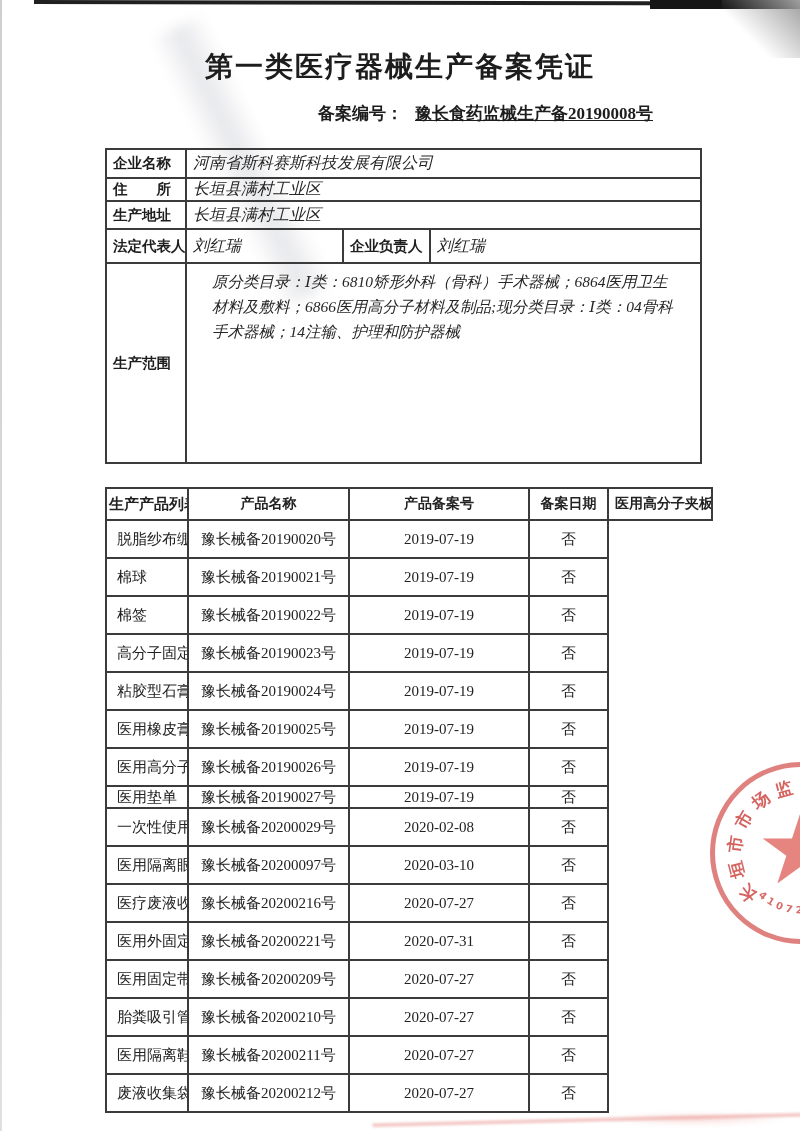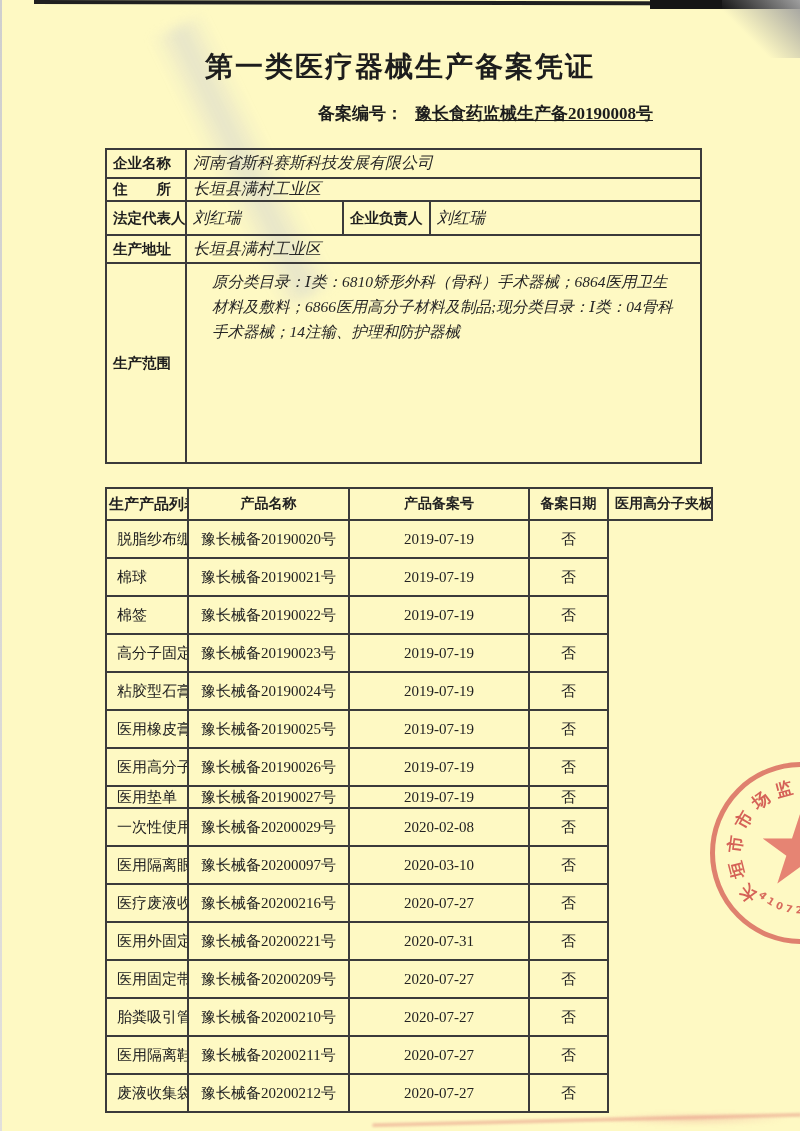--- a/index.html
+++ b/index.html
@@ -1,18 +1,18 @@
 <!DOCTYPE html>
 <html><head>
 <meta charset="utf-8">
 <style>
   html,body{margin:0;padding:0;background:#e8e8e8;}
   #page{
     position:relative;width:800px;height:1131px;margin:0 auto;
-    background:#fef9c3;overflow:hidden;
+    background:#ffffff;overflow:hidden;
     font-family:"Liberation Serif","DejaVu Serif",serif;color:#222;
   }
   
   .edge-top{position:absolute;left:34px;top:0;right:0;height:4px;background:#202020;transform:rotate(.12deg);transform-origin:left top;}
   .edge-top-right{position:absolute;right:0;top:0;width:150px;height:9px;background:#151515;}
   .corner-shade{position:absolute;right:0;top:0;width:78px;height:58px;
     background:linear-gradient(225deg,#9f9f9f 0%,rgba(250,249,246,0) 65%);}
   .edge-left{position:absolute;left:0;top:0;width:2px;height:100%;background:linear-gradient(#cfcfcf,#e2e0dc);}
   .fold-shadow{position:absolute;left:150px;top:40px;width:60px;height:300px;
     background:linear-gradient(90deg,rgba(205,206,212,0) 0%,rgba(201,203,210,.45) 50%,rgba(205,206,212,0) 100%);
@@ -88,29 +88,29 @@
       </colgroup>
     <tbody>
         <tr style="height:29px">
       <td class="lbl">企业名称</td>
       <td class="val" colspan="3">河南省斯科赛斯科技发展有限公司</td>
     </tr>
     <tr style="height:17px">
       <td class="lbl">住　　所</td>
       <td class="val" colspan="3">长垣县满村工业区</td>
     </tr>
+    <tr style="height:28px">
+      <td class="lbl">生产地址</td>
+      <td class="val" colspan="3">长垣县满村工业区</td>
+    </tr>
     <tr style="height:34px">
       <td class="lbl">法定代表人</td>
       <td class="val">刘红瑞</td>
       <td class="lbl">企业负责人</td>
       <td class="val">刘红瑞</td>
-    </tr>
-    <tr style="height:28px">
-      <td class="lbl">生产地址</td>
-      <td class="val" colspan="3">长垣县满村工业区</td>
     </tr>
     <tr style="height:200px">
       <td class="lbl scope-lbl">生产范围</td>
       <td class="val scope-val" colspan="3">原分类目录：Ⅰ类：6810矫形外科（骨科）手术器械；6864医用卫生材料及敷料；6866医用高分子材料及制品;现分类目录：Ⅰ类：04骨科手术器械；14注输、护理和防护器械</td>
     </tr>
   </tbody>
     </table>
 
   <div class="plist-wrap">
     <table class="plist">

